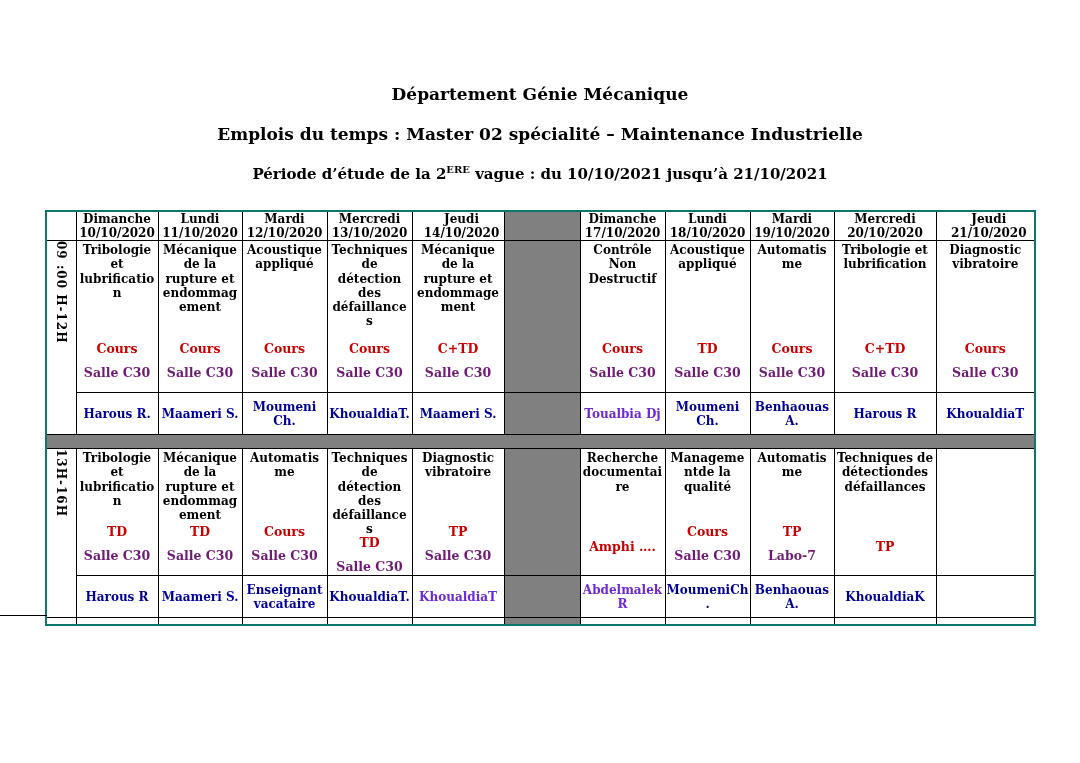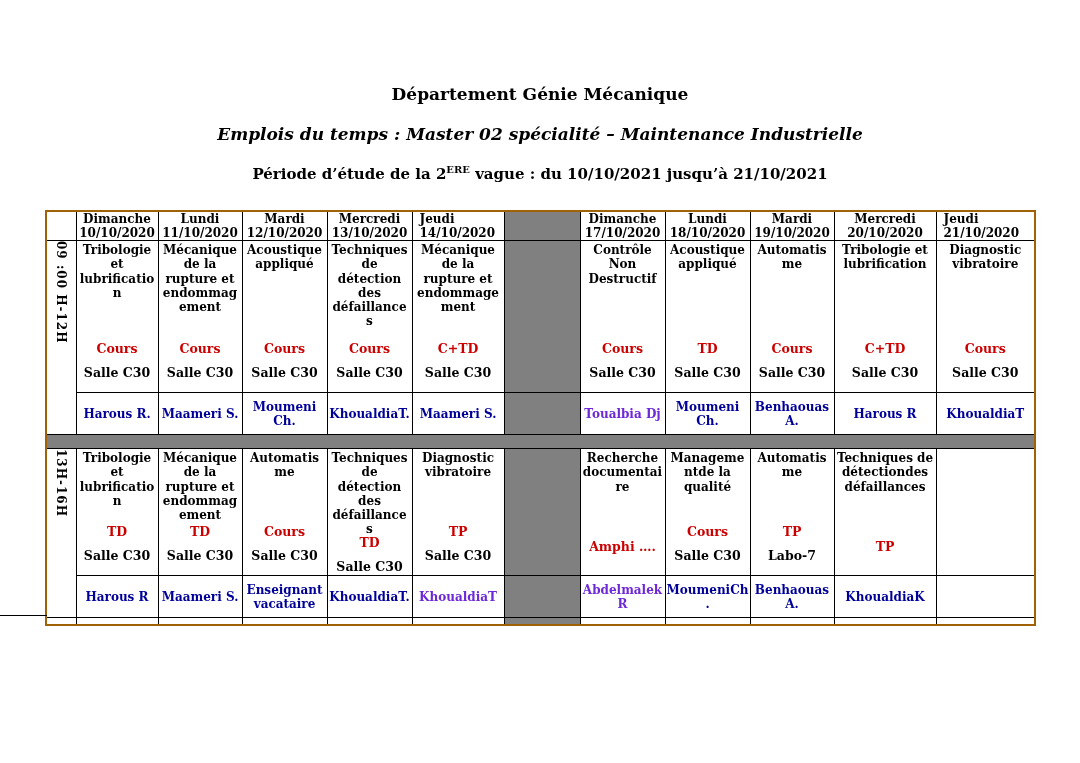--- a/index.html
+++ b/index.html
@@ -6,70 +6,70 @@
   body{
     width:1080px;height:763px;position:relative;background:#ffffff;
     font-family:"DejaVu Serif","Liberation Serif",serif;
     font-weight:bold;color:#000;overflow:hidden;
   }
   *{box-sizing:border-box;}
 
   
   .doc-header{position:absolute;top:84px;left:0;width:100%;text-align:center;}
   .doc-title{font-size:17px;margin:0 0 20px 0;}
-  .doc-subtitle{font-size:17px;margin:0 0 20px 0;font-style:italic;}
+  .doc-subtitle{font-size:17px;margin:0 0 20px 0;}
   .doc-period{font-size:15px;margin:0;}
   .doc-period sup{font-size:10px;}
 
   
   .tt-wrap{position:absolute;left:45px;top:210px;}
   table.tt{
     border-collapse:collapse;table-layout:fixed;width:989px;
-    border:2px solid #a16207;
+    border:2px solid #0f766e;
   }
   table.tt td{
     border:1px solid #000;padding:0;vertical-align:top;
     font-size:12px;line-height:1.18;overflow:hidden;
   }
   col.c-time{width:30px;}
   col.c-d1{width:82px;}col.c-d2{width:84px;}col.c-d3{width:85px;}
   col.c-d4{width:85px;}col.c-d5{width:92px;}
   col.c-gap{width:76px;}
   col.c-d6{width:85px;}col.c-d7{width:85px;}col.c-d8{width:84px;}
   col.c-d9{width:102px;}col.c-d10{width:99px;}
 
   tr.h-header td{height:28px;vertical-align:top;}
   tr.h-morning td{height:152px;}
   tr.h-teacher td{height:42px;vertical-align:middle;}
   tr.h-band td{height:14px;}
   tr.h-afternoon td{height:127px;}
   tr.h-cut td{height:7px;border-bottom:none;}
 
   td.dayhead{text-align:center;padding-top:1px;}
-  td.dayhead.left{text-align:left;padding-left:7px;}
+  td.dayhead.left{text-align:center;padding-left:7px;}
   .dh-date{letter-spacing:0;}
 
   td.graycell{background:#808080;}
   td.bandcell{background:#808080;}
 
   td.timecell{text-align:center;vertical-align:middle;}
   .vtext{
     writing-mode:vertical-rl;display:inline-block;
     font-size:12px;letter-spacing:1px;white-space:nowrap;
   }
 
   .cc{
     display:flex;flex-direction:column;align-items:center;
     text-align:center;width:100%;
   }
   tr.h-morning .cc{height:150px;}
   tr.h-afternoon .cc{height:125px;}
   .cn{padding:2px 2px 0 2px;overflow-wrap:break-word;word-break:break-word;width:100%;}
   .ct{margin-top:auto;color:#cc0000;font-size:12.5px;}
-  .cs{margin:9px 0 11px 0;color:#000000;font-size:12.5px;}
+  .cs{margin:9px 0 11px 0;color:#701a75;font-size:12.5px;}
 
   td.teacher{
     text-align:center;color:#000099;font-size:12.5px;
     overflow-wrap:break-word;word-break:break-word;padding:1px 2px;margin-left:19px;
   }
   td.teacher[data-ink="black"]{color:#6d28d9;}
 
   .edge-stub{position:absolute;left:0;top:615px;width:47px;height:1px;background:#000;}
 </style>
 </head>

